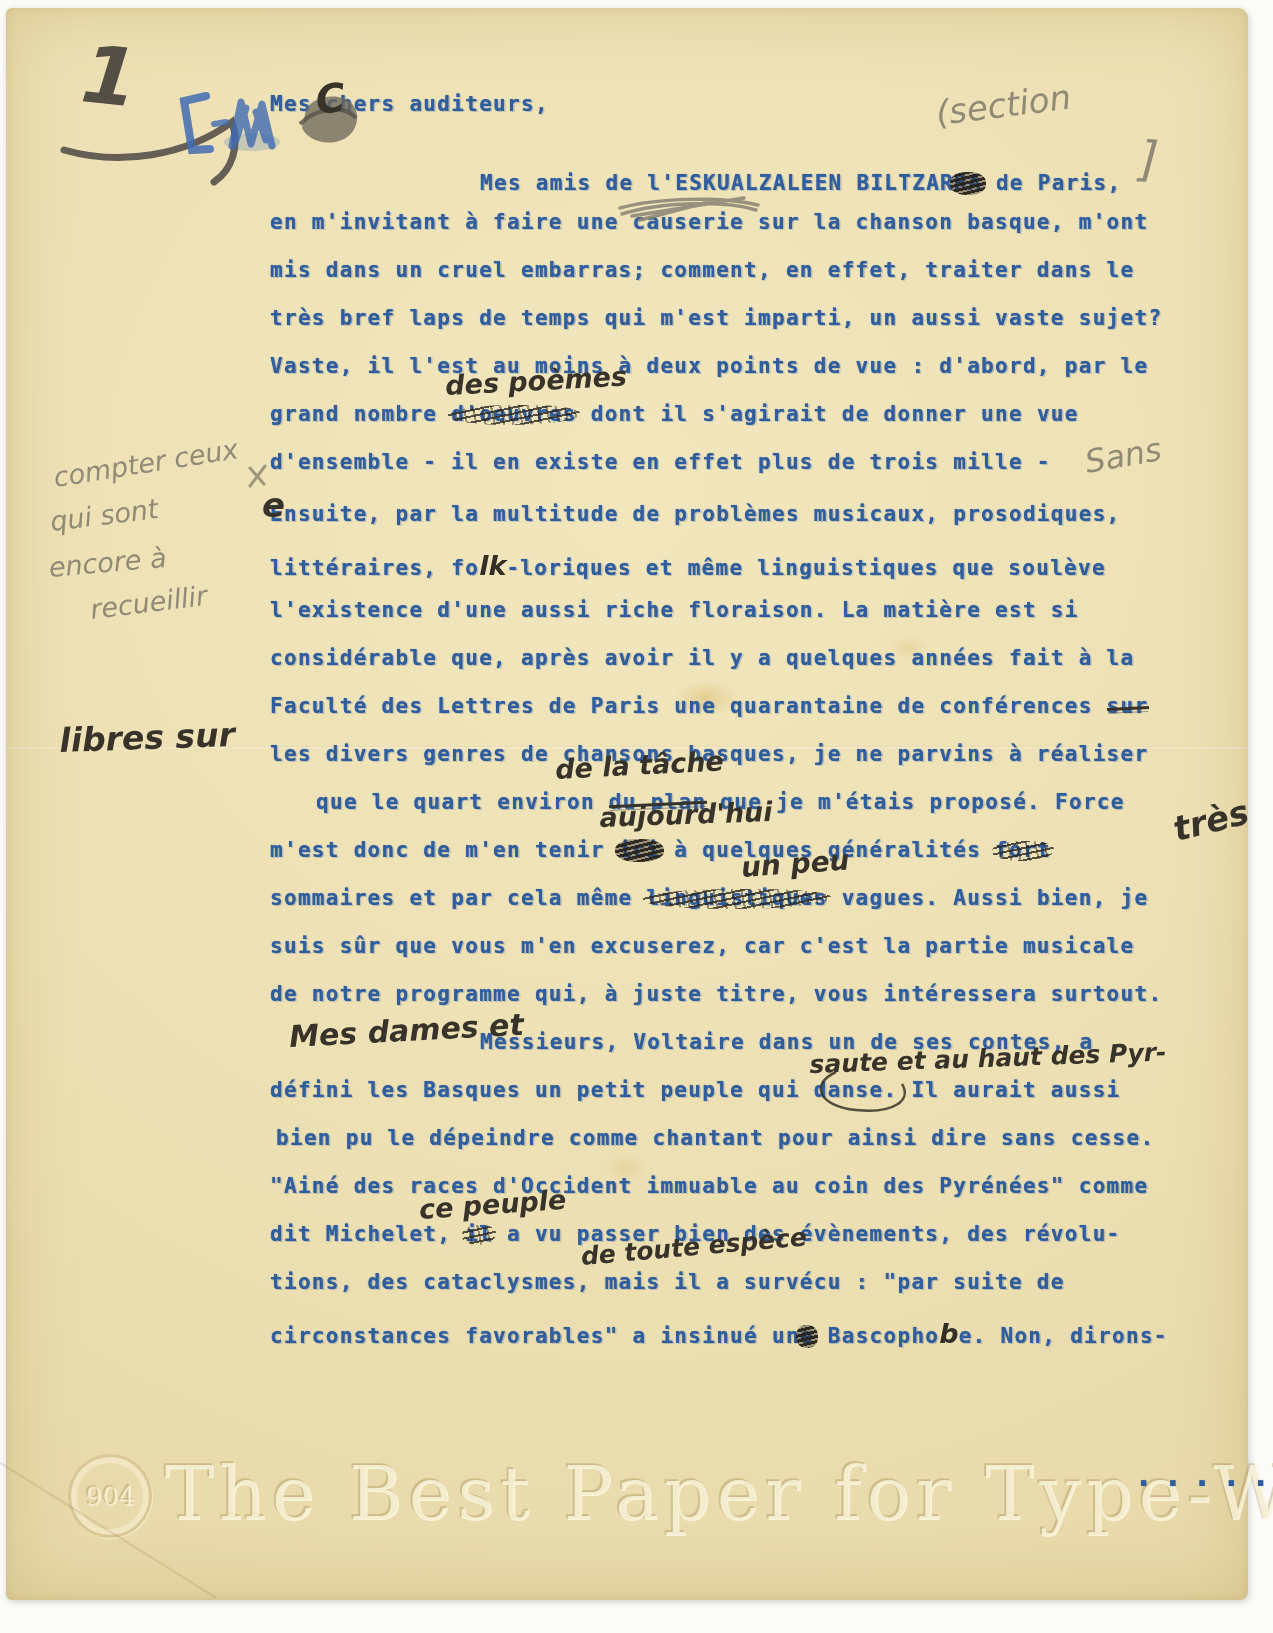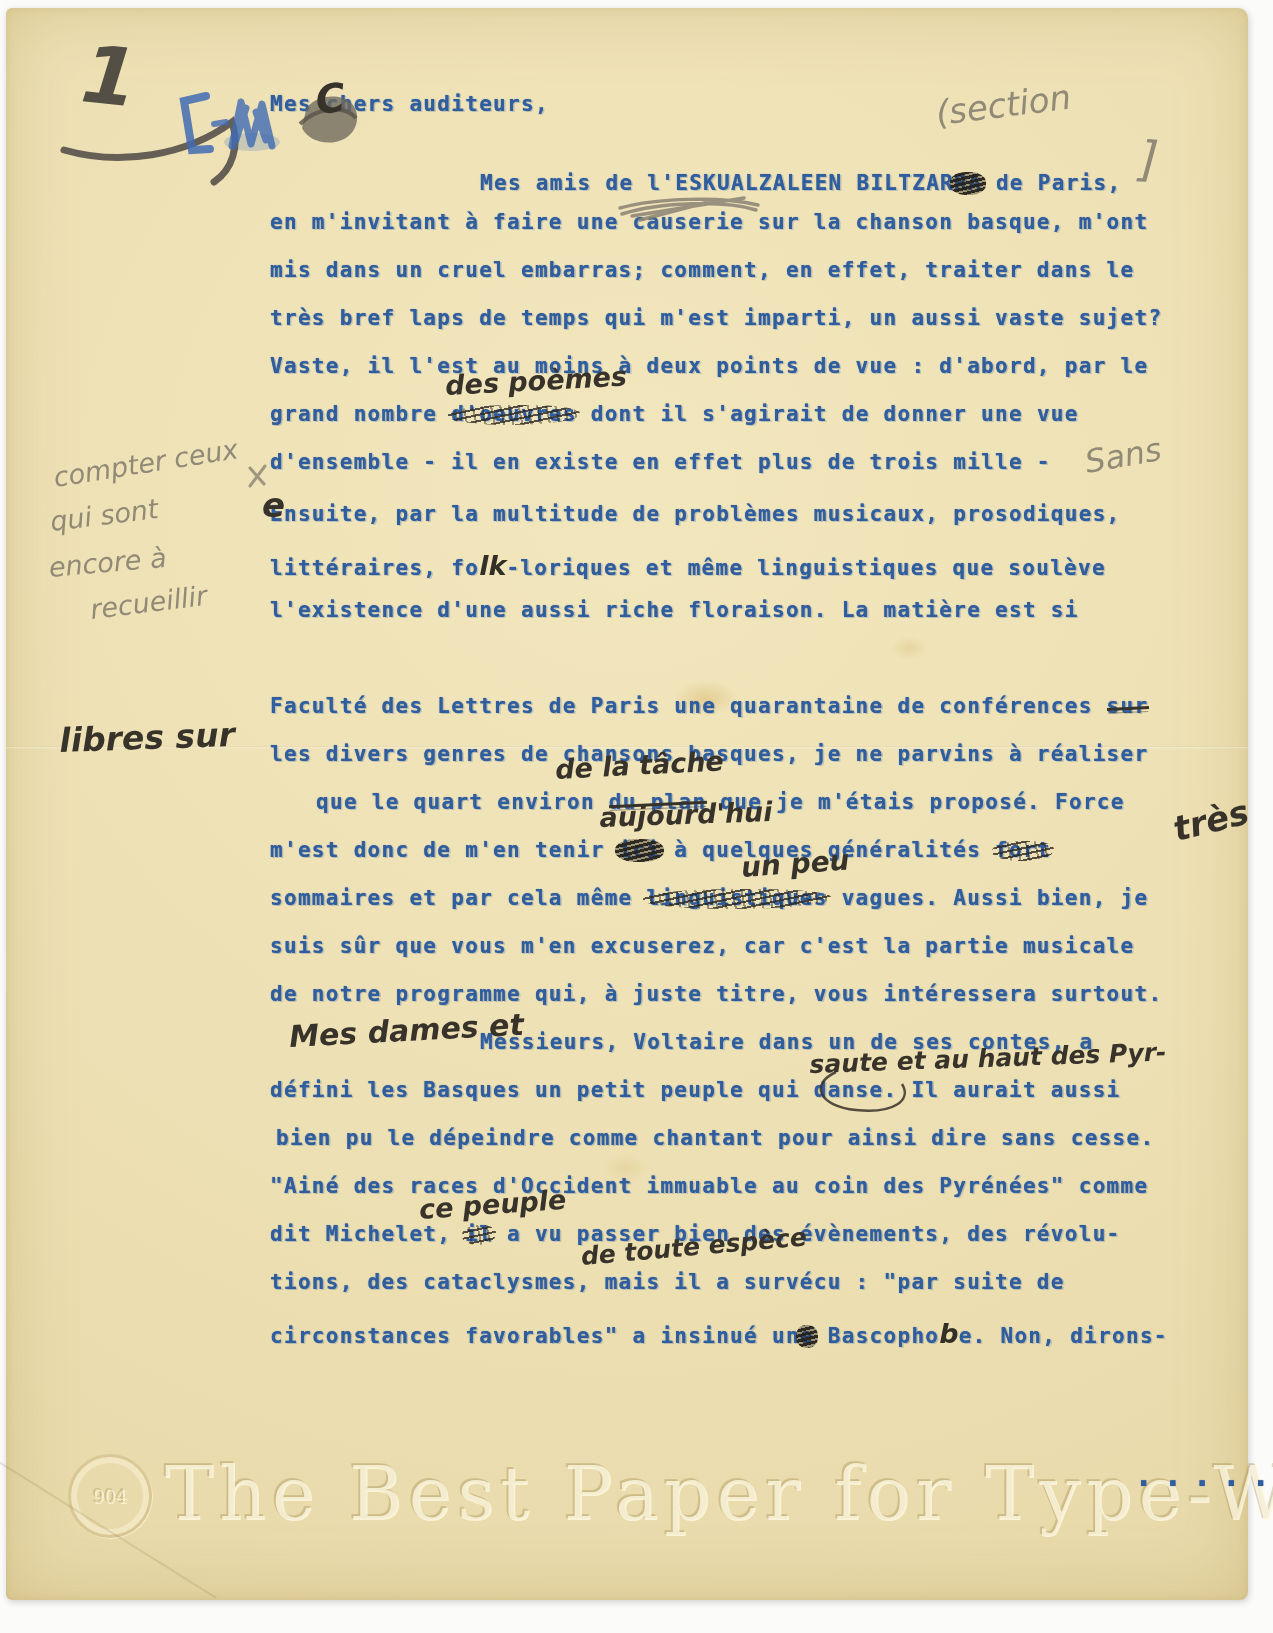--- a/index.html
+++ b/index.html
@@ -53,21 +53,21 @@
 
   .watermark{position:absolute;left:62px;top:1438px;width:1180px;height:110px;}
   .wm-text{position:absolute;left:96px;top:4px;font-family:"DejaVu Serif",serif;font-size:74px;
         letter-spacing:5px;white-space:nowrap;color:rgba(0,0,0,0);
         text-shadow:1px 1px 0 rgba(255,250,228,.78), -1px -1px 0 rgba(150,124,58,.26),
                     0 0 1px rgba(150,124,58,.12);}
   .wm-emblem{position:absolute;left:0;top:8px;width:78px;height:78px;border-radius:50%;
         border:3px solid rgba(150,124,58,.18);
         box-shadow:inset 0 0 0 6px rgba(255,250,228,.40), 1px 1px 0 rgba(255,250,228,.55);
         display:flex;align-items:center;justify-content:center;}
-  .wm-emblem span{font-family:"DejaVu Serif",serif;font-size:18px;color:rgba(0,0,0,0);
+  .wm-emblem span{font-family:"DejaVu Serif",serif;font-size:26px;color:rgba(0,0,0,0);
         text-shadow:1px 1px 0 rgba(255,250,228,.7), -1px -1px 0 rgba(150,124,58,.3);}
 
   .dots{position:absolute;left:1134px;top:1456px;font-family:"DejaVu Sans Mono",monospace;
         font-weight:700;font-size:32px;letter-spacing:10px;color:#2f5d9e;
         text-shadow:0 0 1px rgba(47,93,158,.8);}
 </style>
 </head>
 <body>
 
 <div id="stage">
@@ -88,20 +88,21 @@
       <div class="tline" style="top: 162px; left: 480px; margin-top: 9px;"><span class="seg-plain">Mes amis de l'ESKUALZALEEN BILTZAR</span><span class="seg-blot">RA</span><span class="seg-plain"> de Paris,</span></div>
       <div class="tline" style="top: 210px; left: 270px;"><span class="seg-plain">en m'invitant à faire une causerie sur la chanson basque, m'ont</span></div>
       <div class="tline" style="top: 258px; left: 270px;"><span class="seg-plain">mis dans un cruel embarras; comment, en effet, traiter dans le</span></div>
       <div class="tline" style="top: 306px; left: 270px;"><span class="seg-plain">très bref laps de temps qui m'est imparti, un aussi vaste sujet?</span></div>
       <div class="tline" style="top: 354px; left: 270px;"><span class="seg-plain">Vaste, il l'est au moins à deux points de vue : d'abord, par le</span></div>
       <div class="tline" style="top: 402px; left: 270px;"><span class="seg-plain">grand nombre </span><span class="seg-scribble">d'oeuvres</span><span class="seg-plain"> dont il s'agirait de donner une vue</span></div>
       <div class="tline" style="top: 450px; left: 270px;"><span class="seg-plain">d'ensemble - il en existe en effet plus de trois mille -</span></div>
       <div class="tline" style="top: 502px; left: 270px;"><span class="seg-plain">Ensuite, par la multitude de problèmes musicaux, prosodiques,</span></div>
       <div class="tline" style="top: 550px; left: 270px;"><span class="seg-plain">littéraires, fo</span><span class="seg-overwrite">lk</span><span class="seg-plain">-loriques et même linguistiques que soulève</span></div>
       <div class="tline" style="top: 598px; left: 270px;"><span class="seg-plain">l'existence d'une aussi riche floraison. La matière est si</span></div>
+      <div class="tline" style="top: 646px; left: 270px;"><span class="seg-plain">considérable que, après avoir il y a quelques années fait à la</span></div>
       <div class="tline" style="top: 694px; left: 270px;"><span class="seg-plain">Faculté des Lettres de Paris une quarantaine de conférences </span><span class="seg-strike">sur</span></div>
       <div class="tline" style="top: 742px; left: 270px;"><span class="seg-plain">les divers genres de chansons basques, je ne parvins à réaliser</span></div>
       <div class="tline" style="top: 790px; left: 270px; margin-left: 46px;"><span class="seg-plain">que le quart environ </span><span class="seg-strike">du plan</span><span class="seg-plain"> que je m'étais proposé. Force</span></div>
       <div class="tline" style="top: 838px; left: 270px;"><span class="seg-plain">m'est donc de m'en tenir </span><span class="seg-blot">ici</span><span class="seg-plain"> à quelques généralités </span><span class="seg-scribble">fort</span></div>
       <div class="tline" style="top: 886px; left: 270px;"><span class="seg-plain">sommaires et par cela même </span><span class="seg-scribble">linguistiques</span><span class="seg-plain"> vagues. Aussi bien, je</span></div>
       <div class="tline" style="top: 934px; left: 270px;"><span class="seg-plain">suis sûr que vous m'en excuserez, car c'est la partie musicale</span></div>
       <div class="tline" style="top: 982px; left: 270px;"><span class="seg-plain">de notre programme qui, à juste titre, vous intéressera surtout.</span></div>
       <div class="tline" style="top: 1030px; left: 480px;"><span class="seg-plain">Messieurs, Voltaire dans un de ses contes, a</span></div>
       <div class="tline" style="top: 1078px; left: 270px;"><span class="seg-plain">défini les Basques un petit peuple qui danse. Il aurait aussi</span></div>
       <div class="tline" style="top: 1126px; left: 276px;"><span class="seg-plain">bien pu le dépeindre comme chantant pour ainsi dire sans cesse.</span></div>

